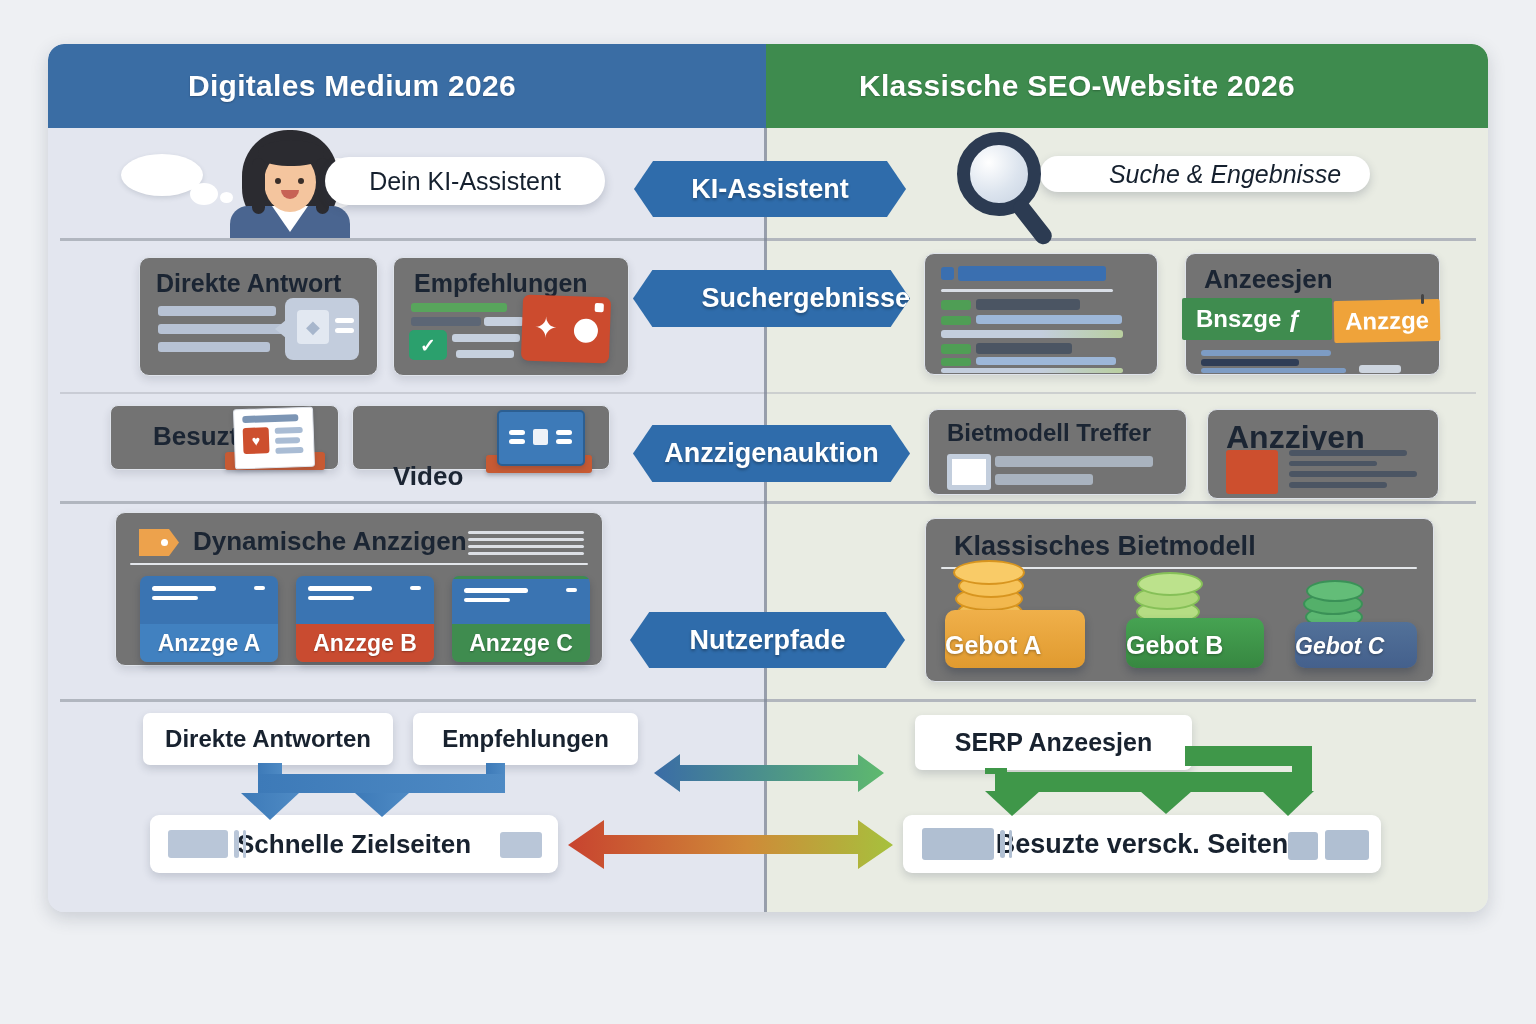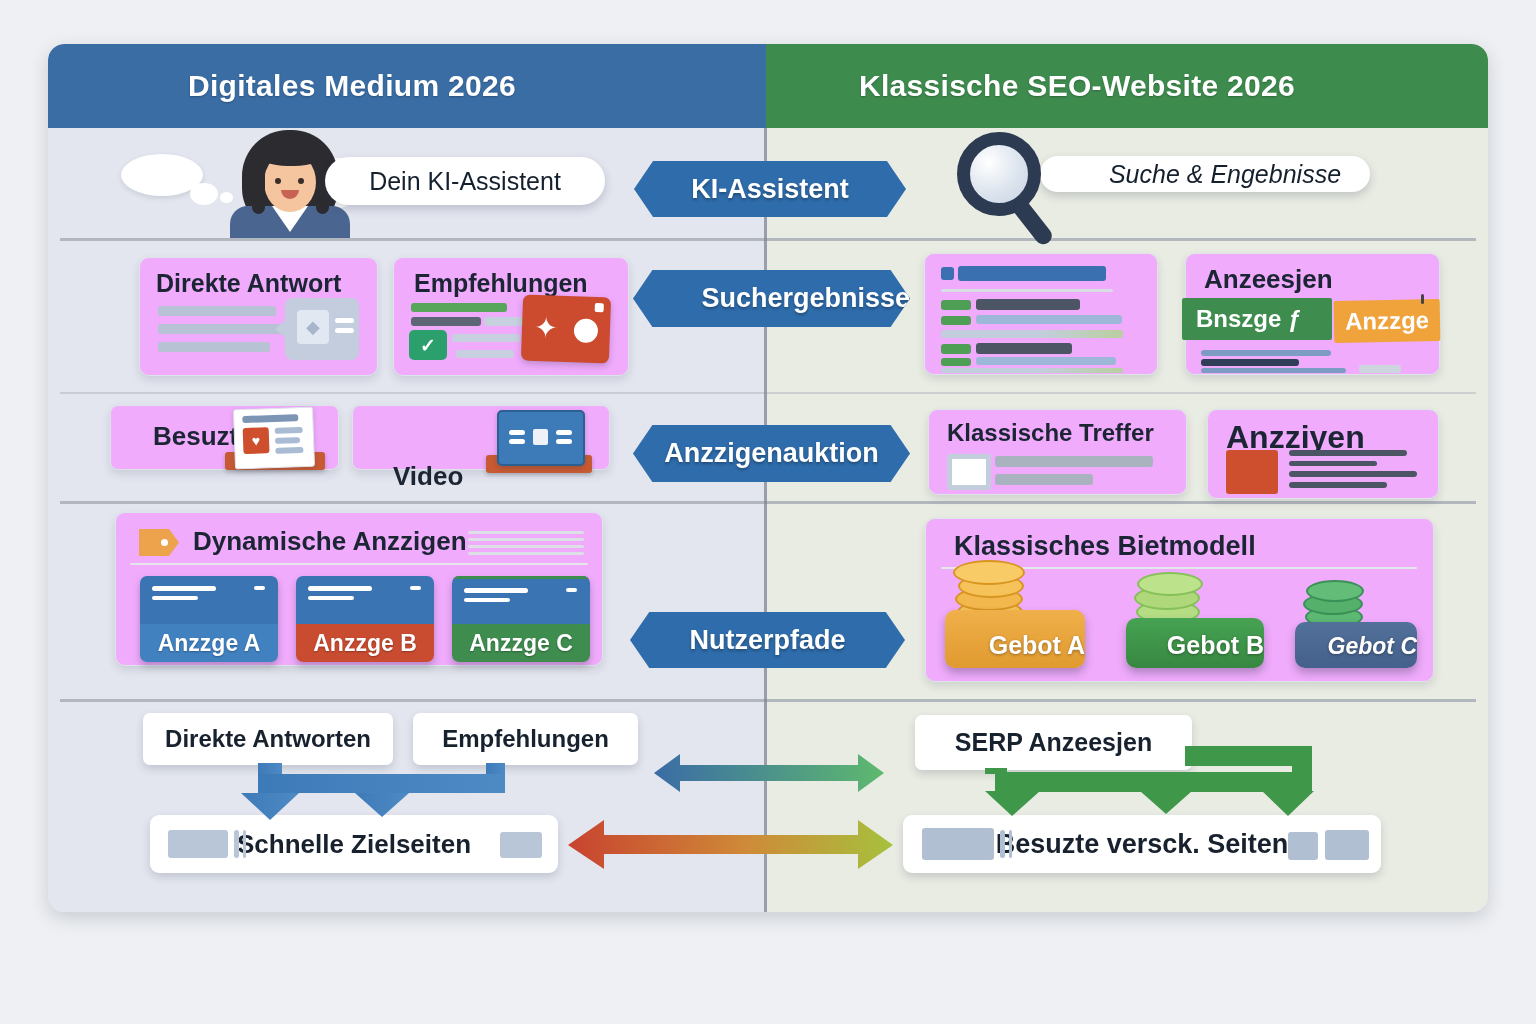--- a/index.html
+++ b/index.html
@@ -13,31 +13,31 @@
   .hdr{position:absolute;top:0;height:84px;display:flex;align-items:center;justify-content:center;
        color:#fff;font-weight:bold;font-size:30px;letter-spacing:.3px;text-shadow:0 1px 2px rgba(0,0,0,.25);}
   .sep{position:absolute;left:12px;width:1416px;height:3px;background:#a8adb6;opacity:.85;}
   .divider{position:absolute;left:716px;top:84px;width:3px;height:784px;background:#7e8695;opacity:.75;}
   .hex{position:absolute;background:#2f6cab;color:#fff;font-weight:bold;font-size:27px;
        display:flex;align-items:center;justify-content:center;
        clip-path:polygon(7% 0,93% 0,100% 50%,93% 100%,7% 100%,0 50%);
        text-shadow:0 2px 3px rgba(0,0,0,.3);box-shadow:0 4px 8px rgba(0,0,0,.2);}
   .pill{position:absolute;background:#fff;border-radius:999px;box-shadow:0 4px 10px rgba(50,60,80,.22);
         display:flex;align-items:center;justify-content:center;color:#15202e;font-size:25px;font-weight:500;}
-  .card{position:absolute;background:#f0abfc;border:1px solid #dfe3ea;border-radius:10px;
+  .card{position:absolute;background:#737373;border:1px solid #dfe3ea;border-radius:10px;
         box-shadow:0 4px 8px rgba(40,50,70,.14);}
   .ctitle{position:absolute;font-weight:bold;color:#1b2533;}
   .whitebox{position:absolute;background:#fff;border-radius:7px;box-shadow:0 4px 8px rgba(40,50,70,.18);
         display:flex;align-items:center;justify-content:center;font-weight:bold;color:#18222f;}
   .chip{position:absolute;width:138px;height:86px;border-radius:7px;overflow:hidden;box-shadow:0 4px 7px rgba(30,40,60,.28);}
   .chip-top{position:absolute;left:0;top:0;width:100%;height:48px;background:#3a74b2;}
   .chip-band{position:absolute;left:0;bottom:0;width:100%;height:38px;display:flex;align-items:center;
         justify-content:center;color:#fff;font-weight:bold;font-size:23px;text-shadow:0 1px 2px rgba(0,0,0,.3);}
   .coin{position:absolute;border-radius:50%;}
-  .ped{position:absolute;border-radius:10px;display:flex;align-items:flex-end;justify-content:flex-end;
+  .ped{position:absolute;border-radius:10px;display:flex;align-items:flex-end;justify-content:flex-start;
        color:#fff;font-weight:bold;font-size:25px;text-shadow:0 1px 3px rgba(0,0,0,.35);padding-bottom:8px;box-sizing:border-box;
        box-shadow:0 5px 8px rgba(30,40,60,.3);}
   svg{position:absolute;left:0;top:0;pointer-events:none;}
 </style>
 </head>
 <body>
 
 <div id="stage">
 
   <div class="panel">
@@ -184,21 +184,21 @@
   <div class="abs" style="left:486px;top:455px;width:106px;height:18px;background:#c75a33;border-radius:3px;box-shadow:0 2px 4px rgba(40,50,70,.3);"></div>
   <div class="abs" style="left:497px;top:410px;width:84px;height:52px;background:#3d7ab8;border:2px solid #2c5f92;border-radius:5px;box-shadow:0 2px 5px rgba(40,50,70,.25);">
     <i class="b" style="left:10px;top:18px;width:16px;height:5px;background:#fff;"></i>
     <i class="b" style="left:10px;top:27px;width:16px;height:5px;background:#fff;"></i>
     <i class="b" style="left:34px;top:17px;width:15px;height:16px;background:#eef2f8;border-radius:2px;"></i>
     <i class="b" style="left:57px;top:18px;width:16px;height:5px;background:#fff;"></i>
     <i class="b" style="left:57px;top:27px;width:16px;height:5px;background:#fff;"></i>
   </div>
 
   <div class="card" style="left:928px;top:409px;width:257px;height:84px;">
-    <div class="ctitle" style="left:18px;top:9px;font-size:24px;">Klassische Treffer</div>
+    <div class="ctitle" style="left:18px;top:9px;font-size:24px;">Bietmodell Treffer</div>
     <div class="abs" style="left:18px;top:44px;width:34px;height:26px;border:5px solid #c3cedd;background:#fff;border-radius:3px;"></div>
     <i class="b" style="left:66px;top:46px;width:158px;height:11px;background:#a9b3bf;"></i>
     <i class="b" style="left:66px;top:64px;width:98px;height:11px;background:#a9b3bf;"></i>
   </div>
 
   <div class="card" style="left:1207px;top:409px;width:230px;height:88px;">
     <div class="ctitle" style="left:18px;top:9px;font-size:32px;">Anzziyen</div>
     <div class="abs" style="left:18px;top:40px;width:52px;height:44px;background:#cd4f2e;border-radius:3px;"></div>
     <i class="b" style="left:81px;top:40px;width:118px;height:6px;background:#4b5563;"></i>
     <i class="b" style="left:81px;top:51px;width:88px;height:5px;background:#4b5563;"></i>

